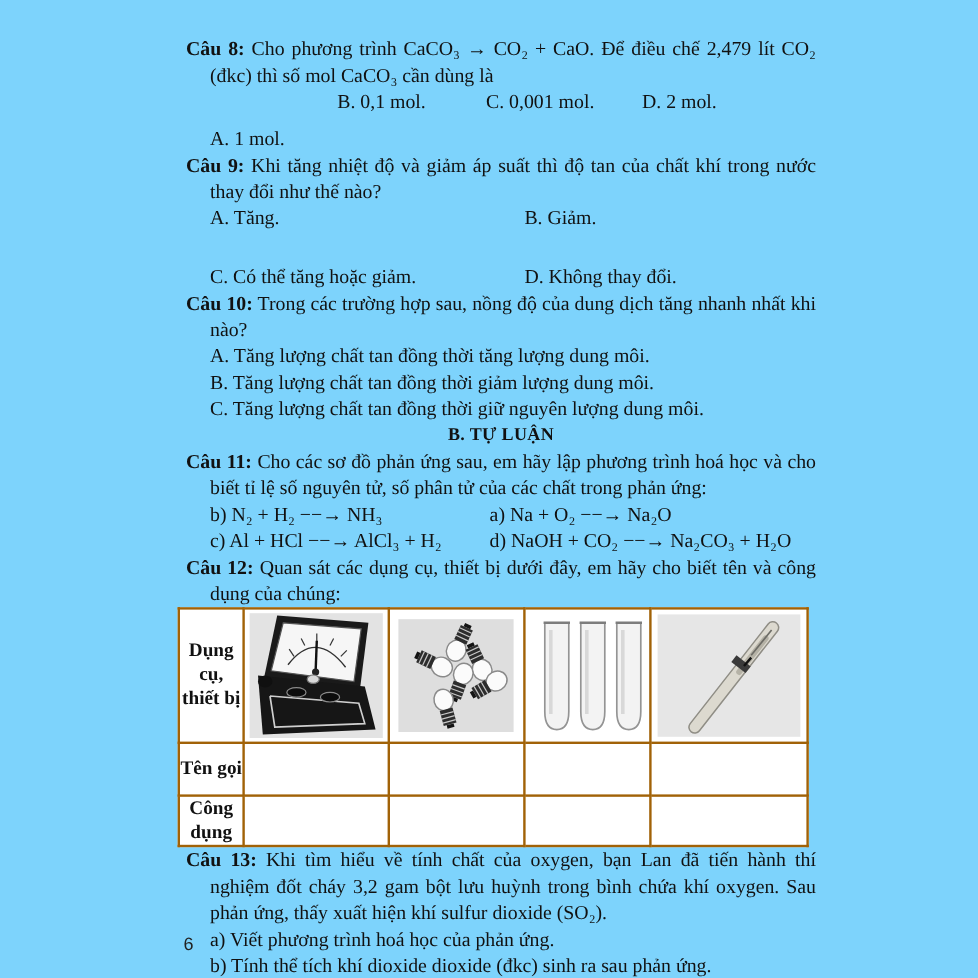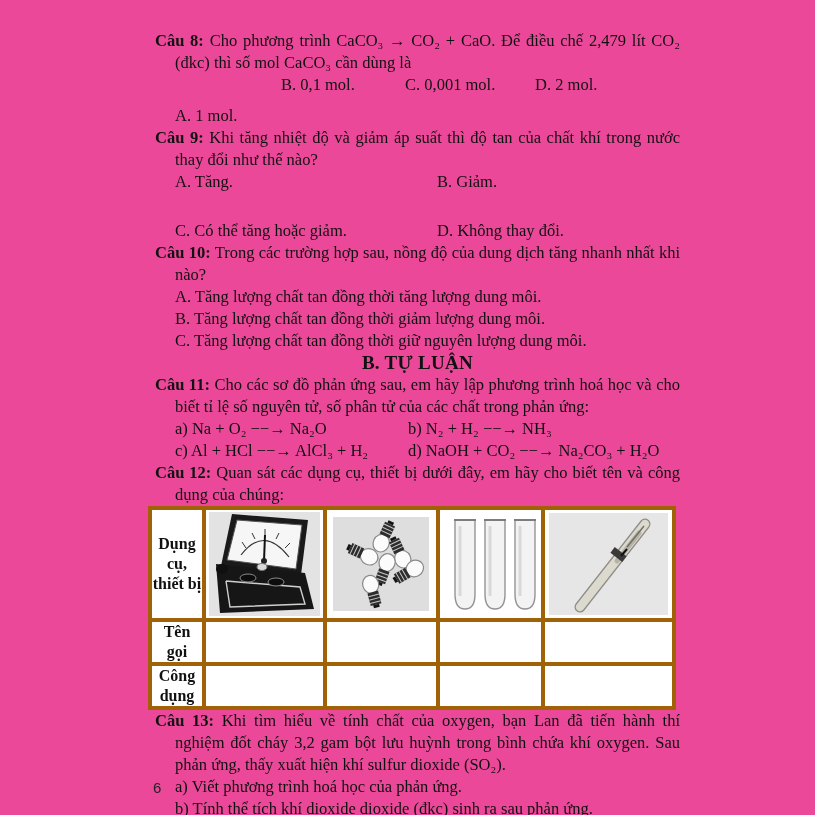--- a/index.html
+++ b/index.html
@@ -1,45 +1,45 @@
 <!DOCTYPE html>
 <html><head>
 <meta charset="utf-8">
 <style>
   html,body { margin:0; padding:0; }
   body {
     width:815px; height:815px; background:#ffffff;
     font-family:"Liberation Serif","DejaVu Serif",serif;
     color:#111111;
   }
-  .page { position:relative; width:815px; height:815px; overflow:hidden; background:#ec4899; }
+  .page { position:relative; width:815px; height:815px; overflow:hidden; background:#7dd3fc; }
   .content {
     position:absolute; left:175px; top:30px; width:505px;
     font-size:16.5px; line-height:22px; text-align:justify;
   }
   .q { text-indent:-20px; }
   .lbl { font-weight:bold; }
   .optrow { display:flex; text-align:left; text-indent:0; }
   .optrow span { white-space:nowrap; }
   .optrow .w1 { width:106px;margin-top:31px; }
   .optrow .w2 { width:124px; }
   .optrow .w3 { width:130px; }
   .optgrid { display:grid; grid-template-columns:235px 1fr; text-align:left; text-indent:0;gap:27px; }
   .eqgrid  { display:grid; grid-template-columns:233px 1fr; text-align:left; text-indent:0; }
   .optlist div { text-align:left; text-indent:0; }
   .heading {
-    text-align:center; text-indent:0; font-weight:bold; font-size:19px;
+    text-align:center; text-indent:0; font-weight:bold; font-size:15px;
     margin-left:-20px; letter-spacing:0.3px;
   }
   table.tools {
     border-collapse:collapse; table-layout:fixed;
     width:524px; margin-left:-27px;
     background:#fff;
   }
-  table.tools td { border:4px solid #a16207; padding:0; overflow:hidden; vertical-align:middle;margin-top:20px; }
+  table.tools td { border:2px solid #a16207; padding:0; overflow:hidden; vertical-align:middle;margin-top:20px; }
   td.rowhdr {
     font-weight:bold; text-align:center; font-size:16px; line-height:20px;
     padding:1px 1px; text-indent:0;
   }
   td.imgcell { text-align:center; }
   td.imgcell svg { display:block; margin:0 auto; }
   .pagenum {
     position:absolute; left:153px; top:779px;
     font-family:"Liberation Sans","DejaVu Sans",sans-serif;
     font-size:15px; color:#222;
@@ -83,22 +83,22 @@
       <div>C. Tăng lượng chất tan đồng thời giữ nguyên lượng dung môi.</div>
     </div>
 
     <div class="heading">B. TỰ LUẬN</div>
 
     <div class="q">
       <span class="lbl">Câu 11:</span>
       <span>Cho các sơ đồ phản ứng sau, em hãy lập phương trình hoá học và cho biết tỉ lệ số nguyên tử, số phân tử của các chất trong phản ứng:</span>
     </div>
     <div class="eqgrid">
+      <span>b) N₂ + H₂ −−→ NH₃</span>
       <span>a) Na + O₂ −−→ Na₂O</span>
-      <span>b) N₂ + H₂ −−→ NH₃</span>
       <span>c) Al + HCl −−→ AlCl₃ + H₂</span>
       <span>d) NaOH + CO₂ −−→ Na₂CO₃ + H₂O</span>
     </div>
 
     <div class="q">
       <span class="lbl">Câu 12:</span>
       <span>Quan sát các dụng cụ, thiết bị dưới đây, em hãy cho biết tên và công dụng của chúng:</span>
     </div>
 
     <table class="tools">

